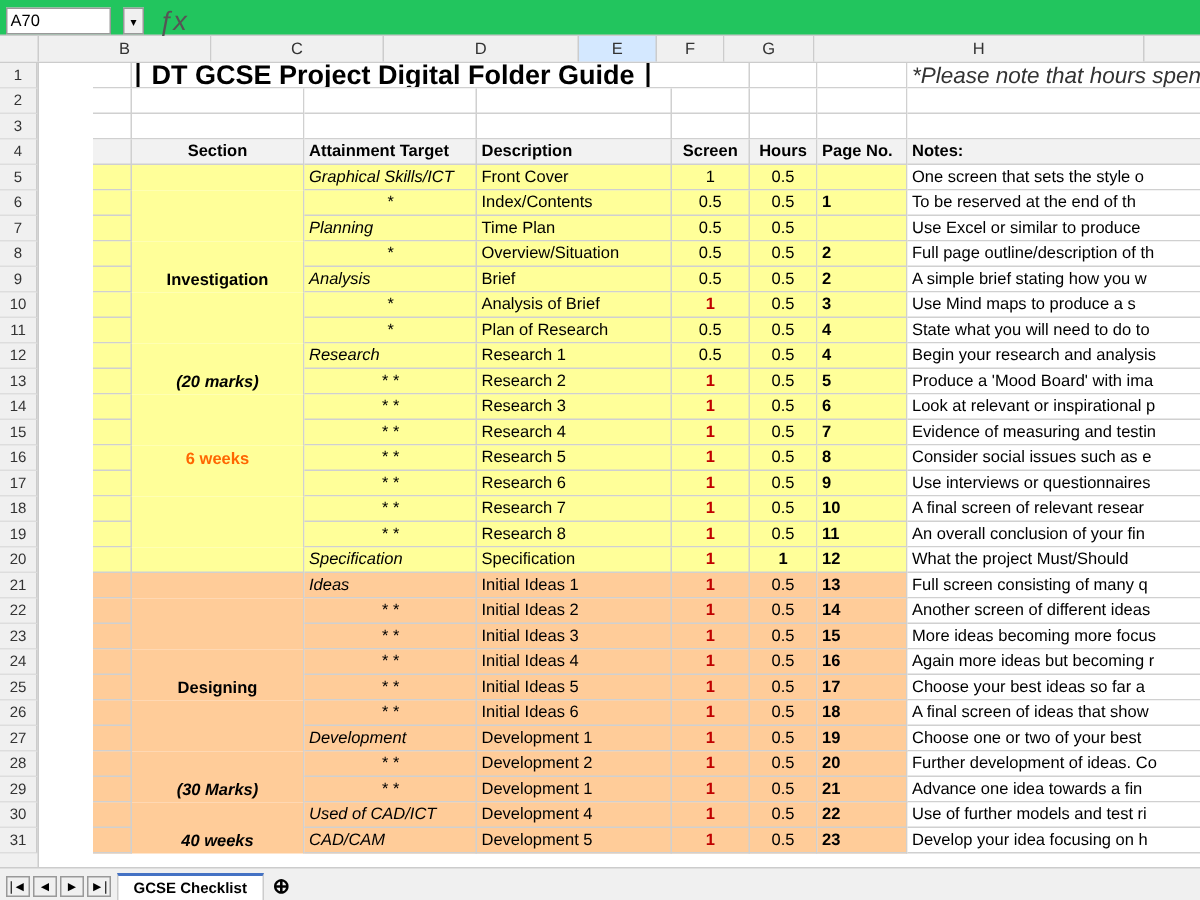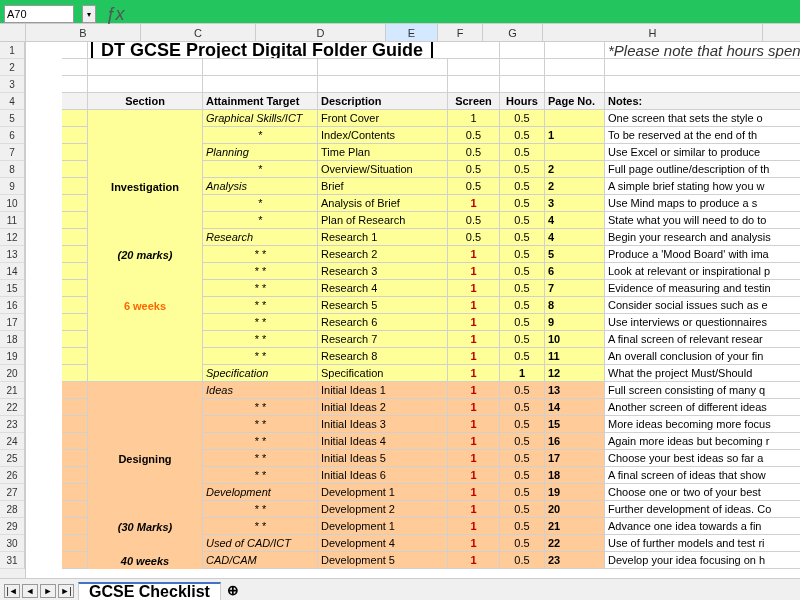--- a/index.html
+++ b/index.html
@@ -151,21 +151,21 @@
       border-top: 1px solid #ccc;
       padding-left: 4px;
       gap: 0;
     }
     .sheet-tab {
       height: 18px;
       padding: 0 10px;
       background: #fff;
       border: 1px solid #ccc;
       border-bottom: none;
-      font-size: 16px;
+      font-size: 10px;
       display: flex;
       align-items: center;
       cursor: pointer;
     }
     .sheet-tab.active {
       background: #fff;
       border-top: 2px solid #4472c4;
       font-weight: bold;
     }
     #tab-nav {

